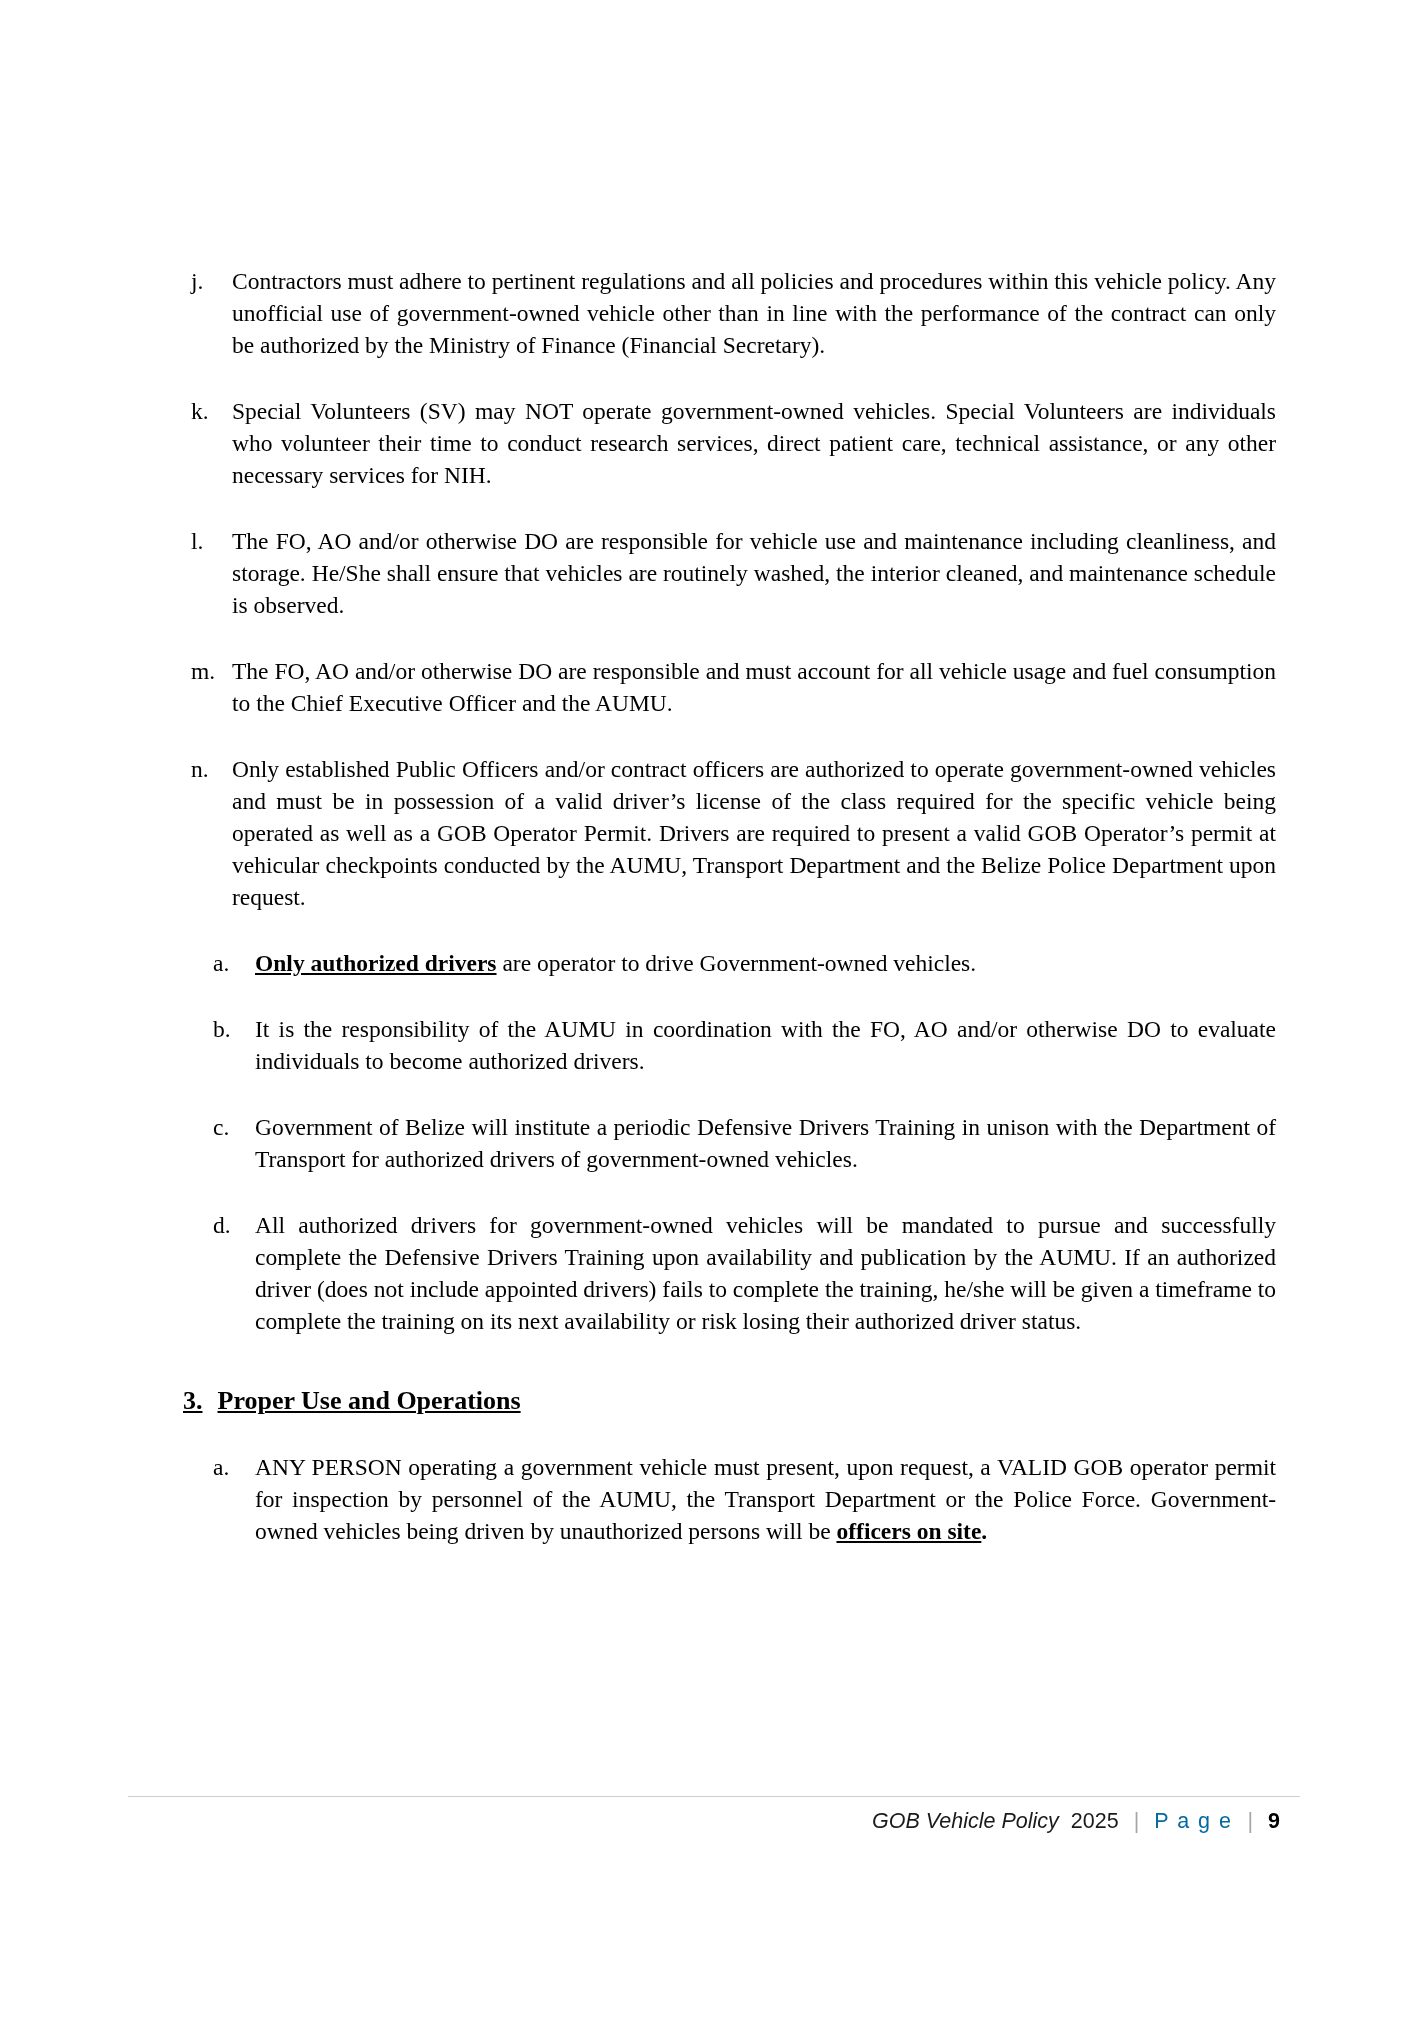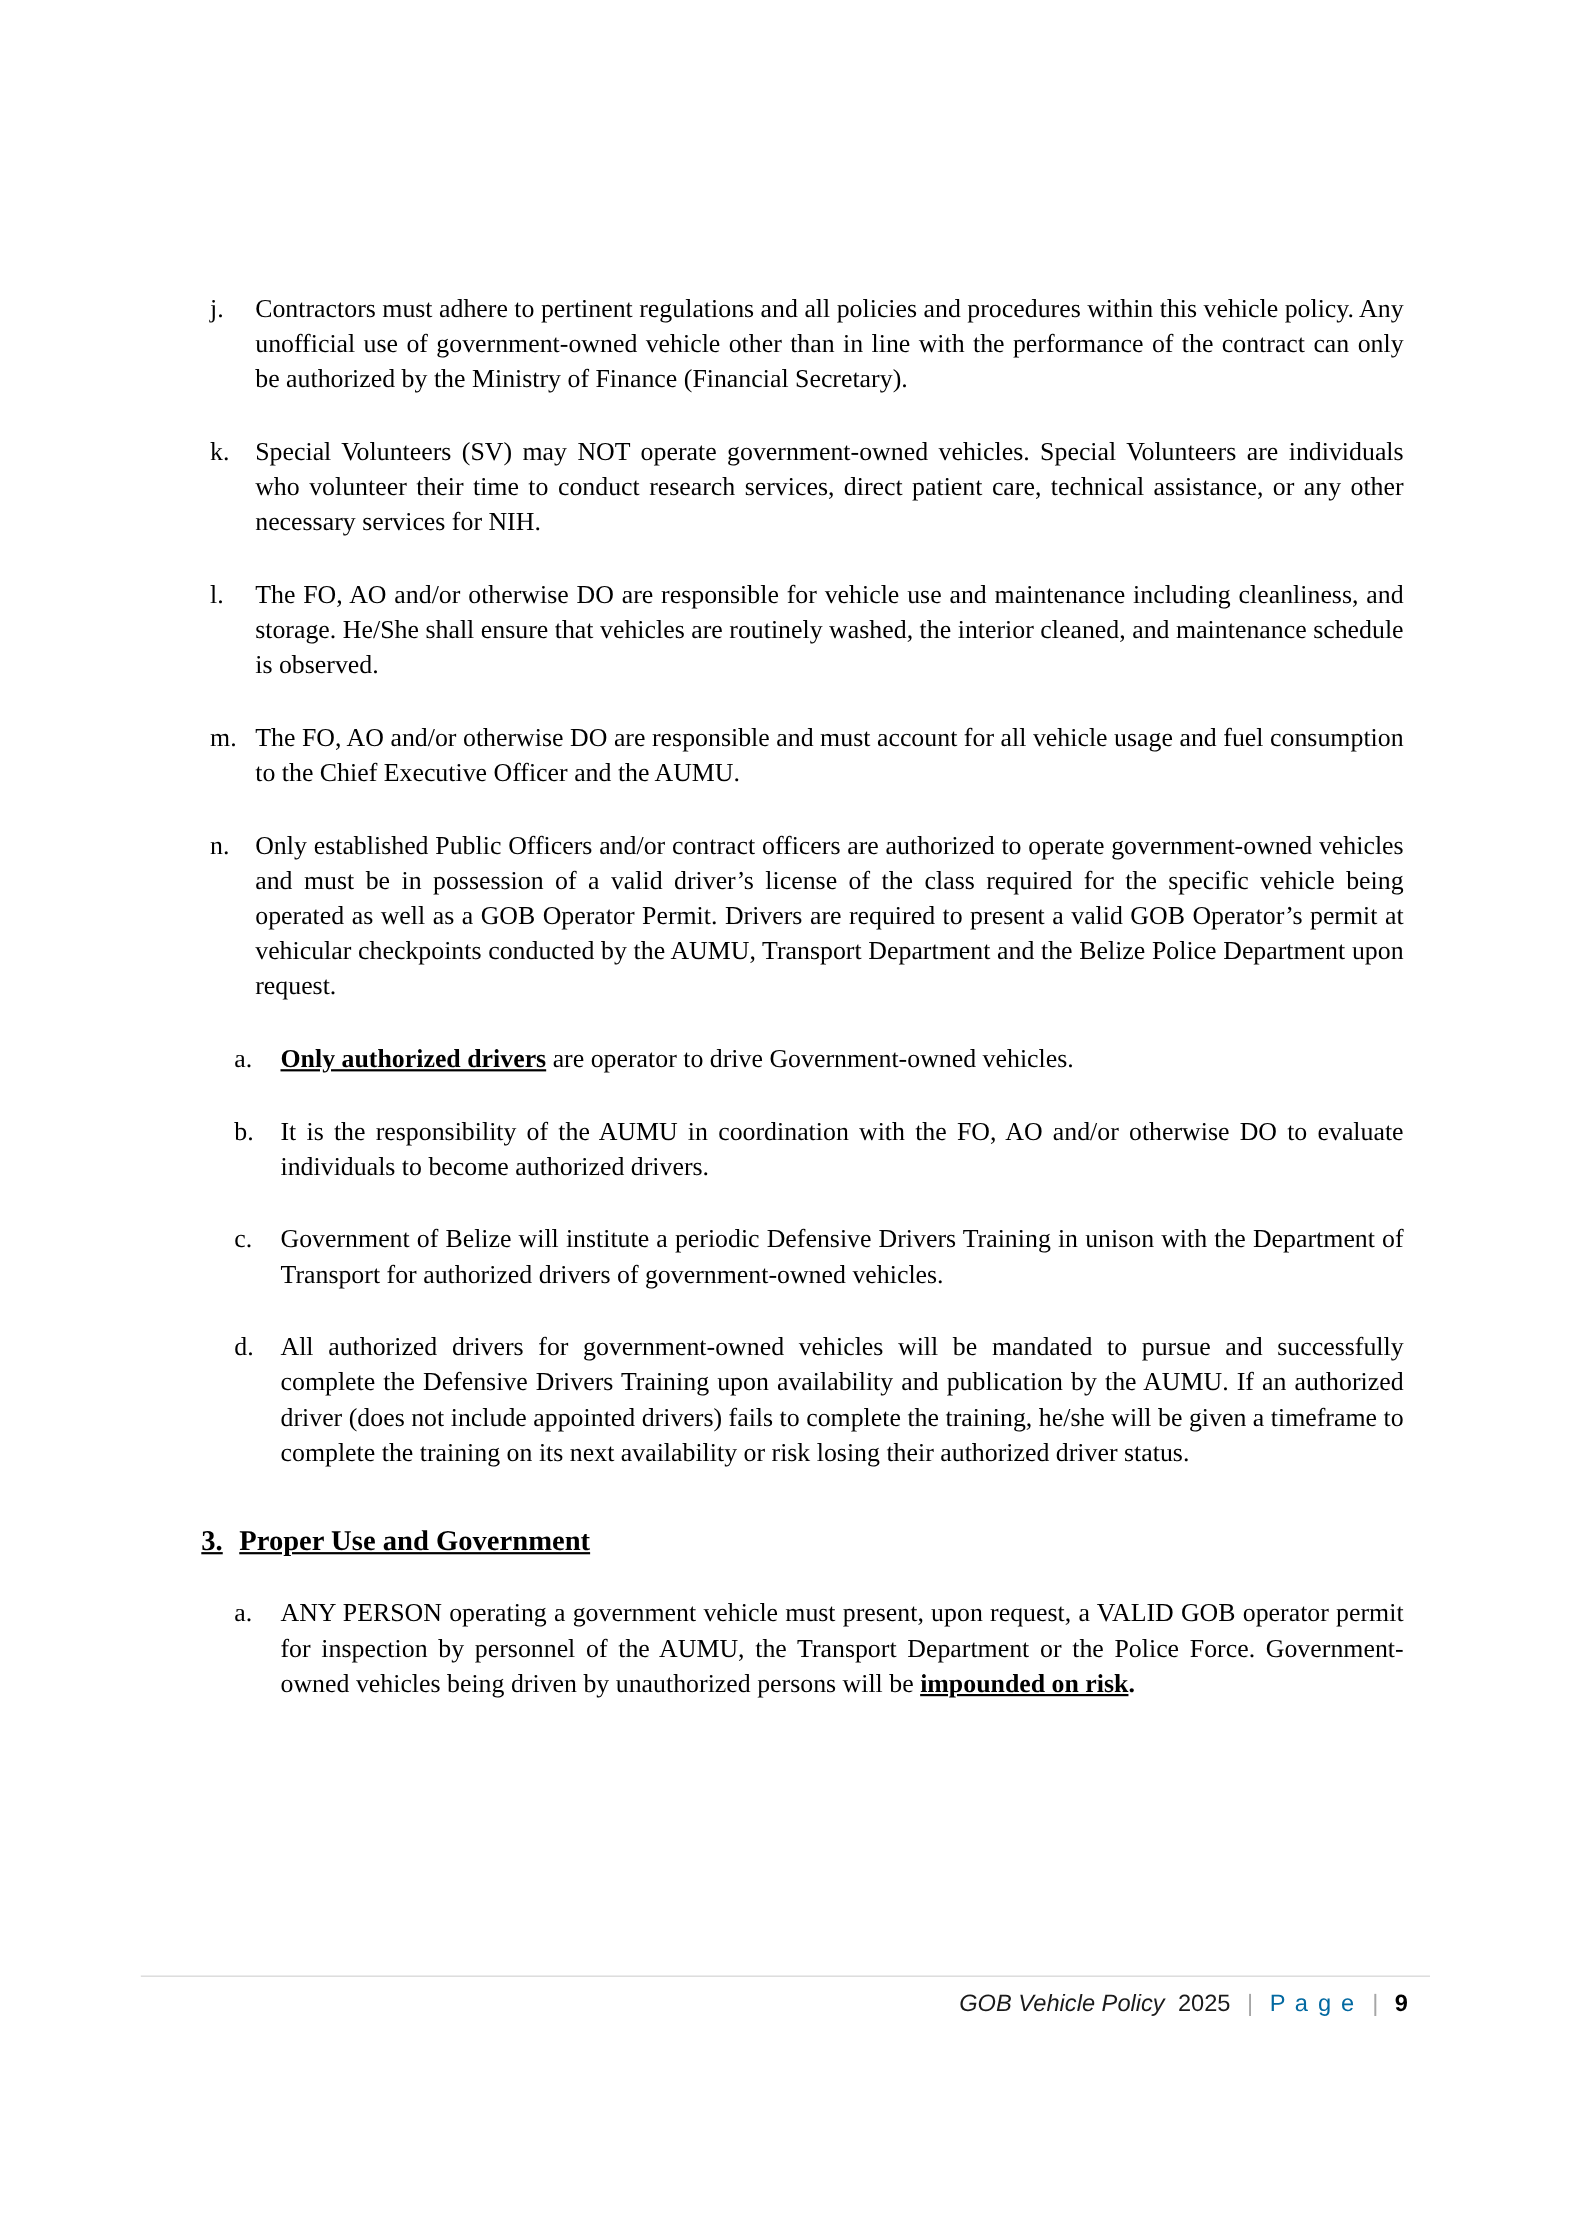--- a/index.html
+++ b/index.html
@@ -93,26 +93,26 @@
     <span class="marker">c.</span>
     <p class="txt">Government of Belize will institute a periodic Defensive Drivers Training in unison with the Department of Transport for authorized drivers of government-owned vehicles.</p>
   </div>
 
   <div class="li sub">
     <span class="marker">d.</span>
     <p class="txt">All authorized drivers for government-owned vehicles will be mandated to pursue and successfully complete the Defensive Drivers Training upon availability and publication by the AUMU.  If an authorized driver (does not include appointed drivers) fails to complete the training, he/she will be given a timeframe to complete the training on its next availability or risk losing their authorized driver status.</p>
   </div>
 
   <h2 class="heading">
-    <span class="hnum">3.</span><span class="htitle">Proper Use and Government</span>
+    <span class="hnum">3.</span><span class="htitle">Proper Use and Operations</span>
   </h2>
 
   <div class="li sub">
     <span class="marker">a.</span>
-    <p class="txt"><span>ANY PERSON operating a government vehicle must present, upon request, a VALID GOB operator permit for inspection by personnel of the AUMU, the Transport Department or the Police Force. Government-owned vehicles being driven by unauthorized persons will be </span><span class="b u">impounded on risk</span><span class="b">.</span></p>
+    <p class="txt"><span>ANY PERSON operating a government vehicle must present, upon request, a VALID GOB operator permit for inspection by personnel of the AUMU, the Transport Department or the Police Force. Government-owned vehicles being driven by unauthorized persons will be </span><span class="b u">officers on site</span><span class="b">.</span></p>
   </div>
 
 </section>
 
 <footer class="footer">
   <div class="rule"></div>
   <div class="ftext">
     <span class="f-title">GOB Vehicle Policy</span>
     <span class="f-year">2025</span>
     <span class="f-sep">|</span>

